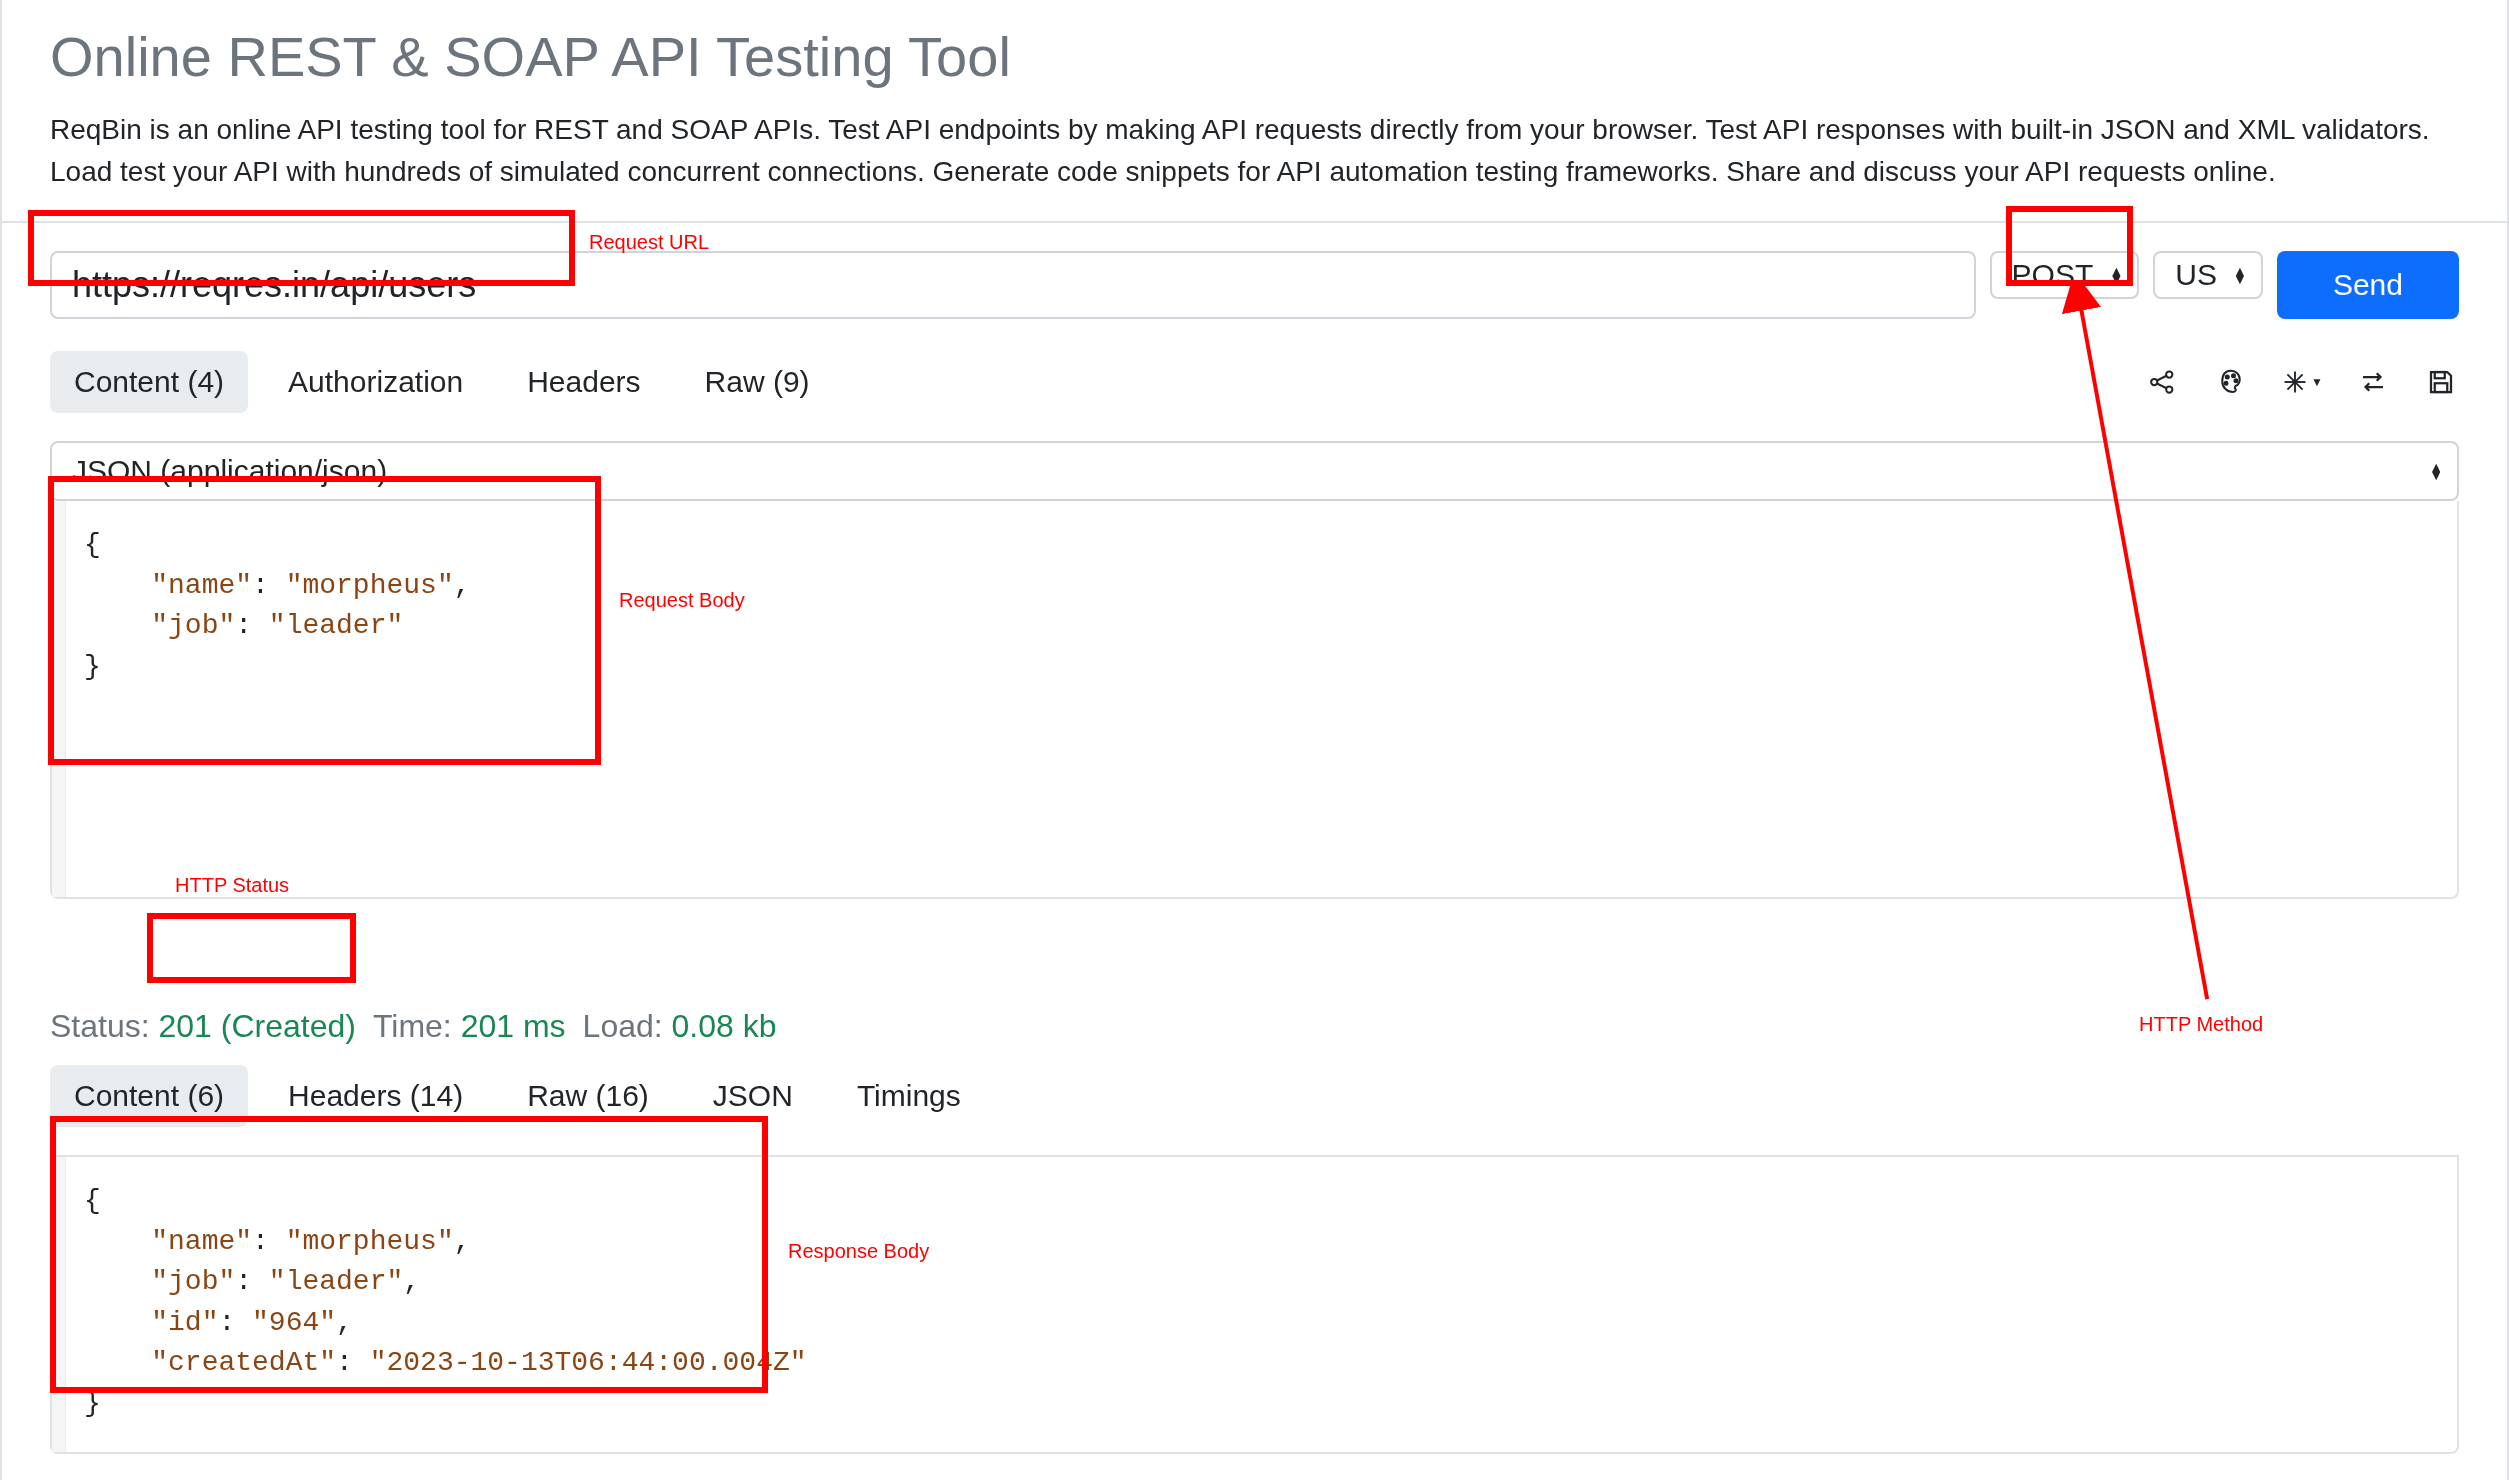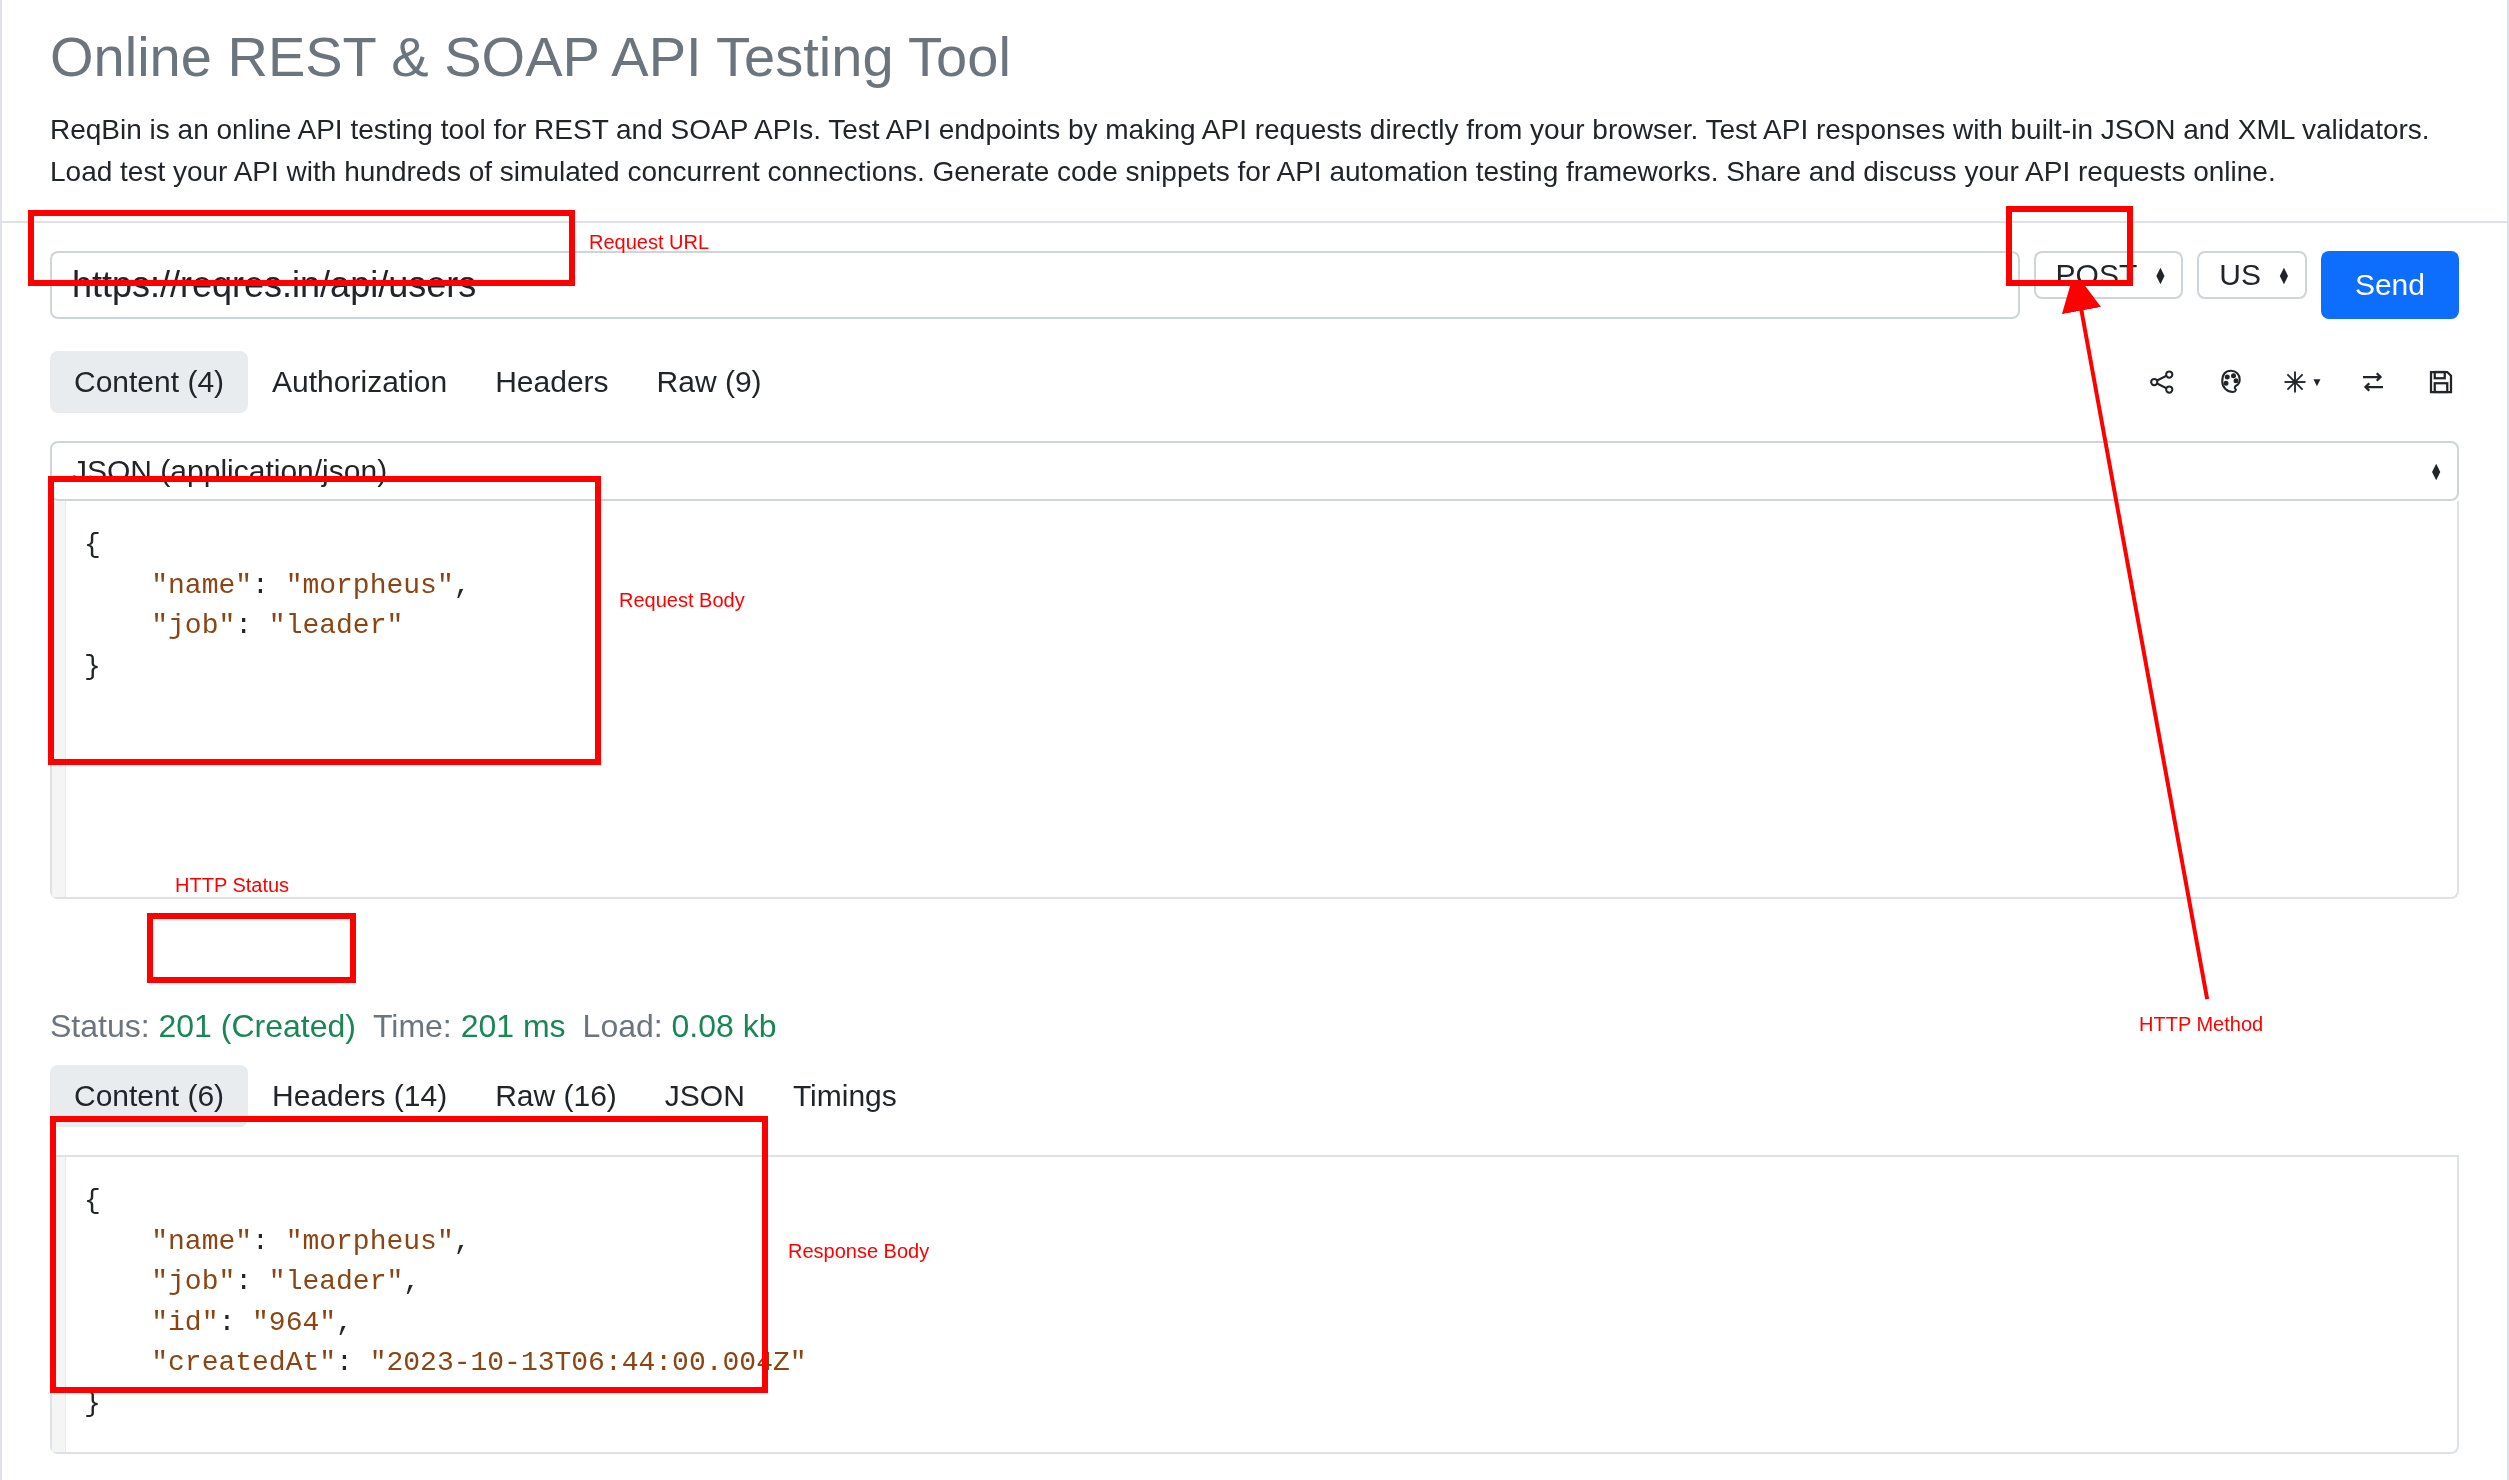--- a/index.html
+++ b/index.html
@@ -70,37 +70,37 @@
   top: 50%;
   transform: translateY(-50%);
   display: flex;
   flex-direction: column;
   line-height: 0.6;
   font-size: 14px;
   color: #212529;
 }
 .send-btn {
   height: 68px;
-  padding: 0 34px;
+  padding: 0 56px;
   border: none;
   border-radius: 8px;
   background: #0d6efd;
   color: #fff;
   font-size: 30px;
   cursor: pointer;
 }
 
 .tabs-row {
   display: flex;
   align-items: center;
   margin-bottom: 28px;
 }
 .tabs {
   display: flex;
-  gap: 0;
+  gap: 16px;
 }
 .tab {
   padding: 14px 24px;
   font-size: 30px;
   color: #212529;
   cursor: pointer;
   border-radius: 8px;
 }
 .tab.active {
   background: #e9ecef;

